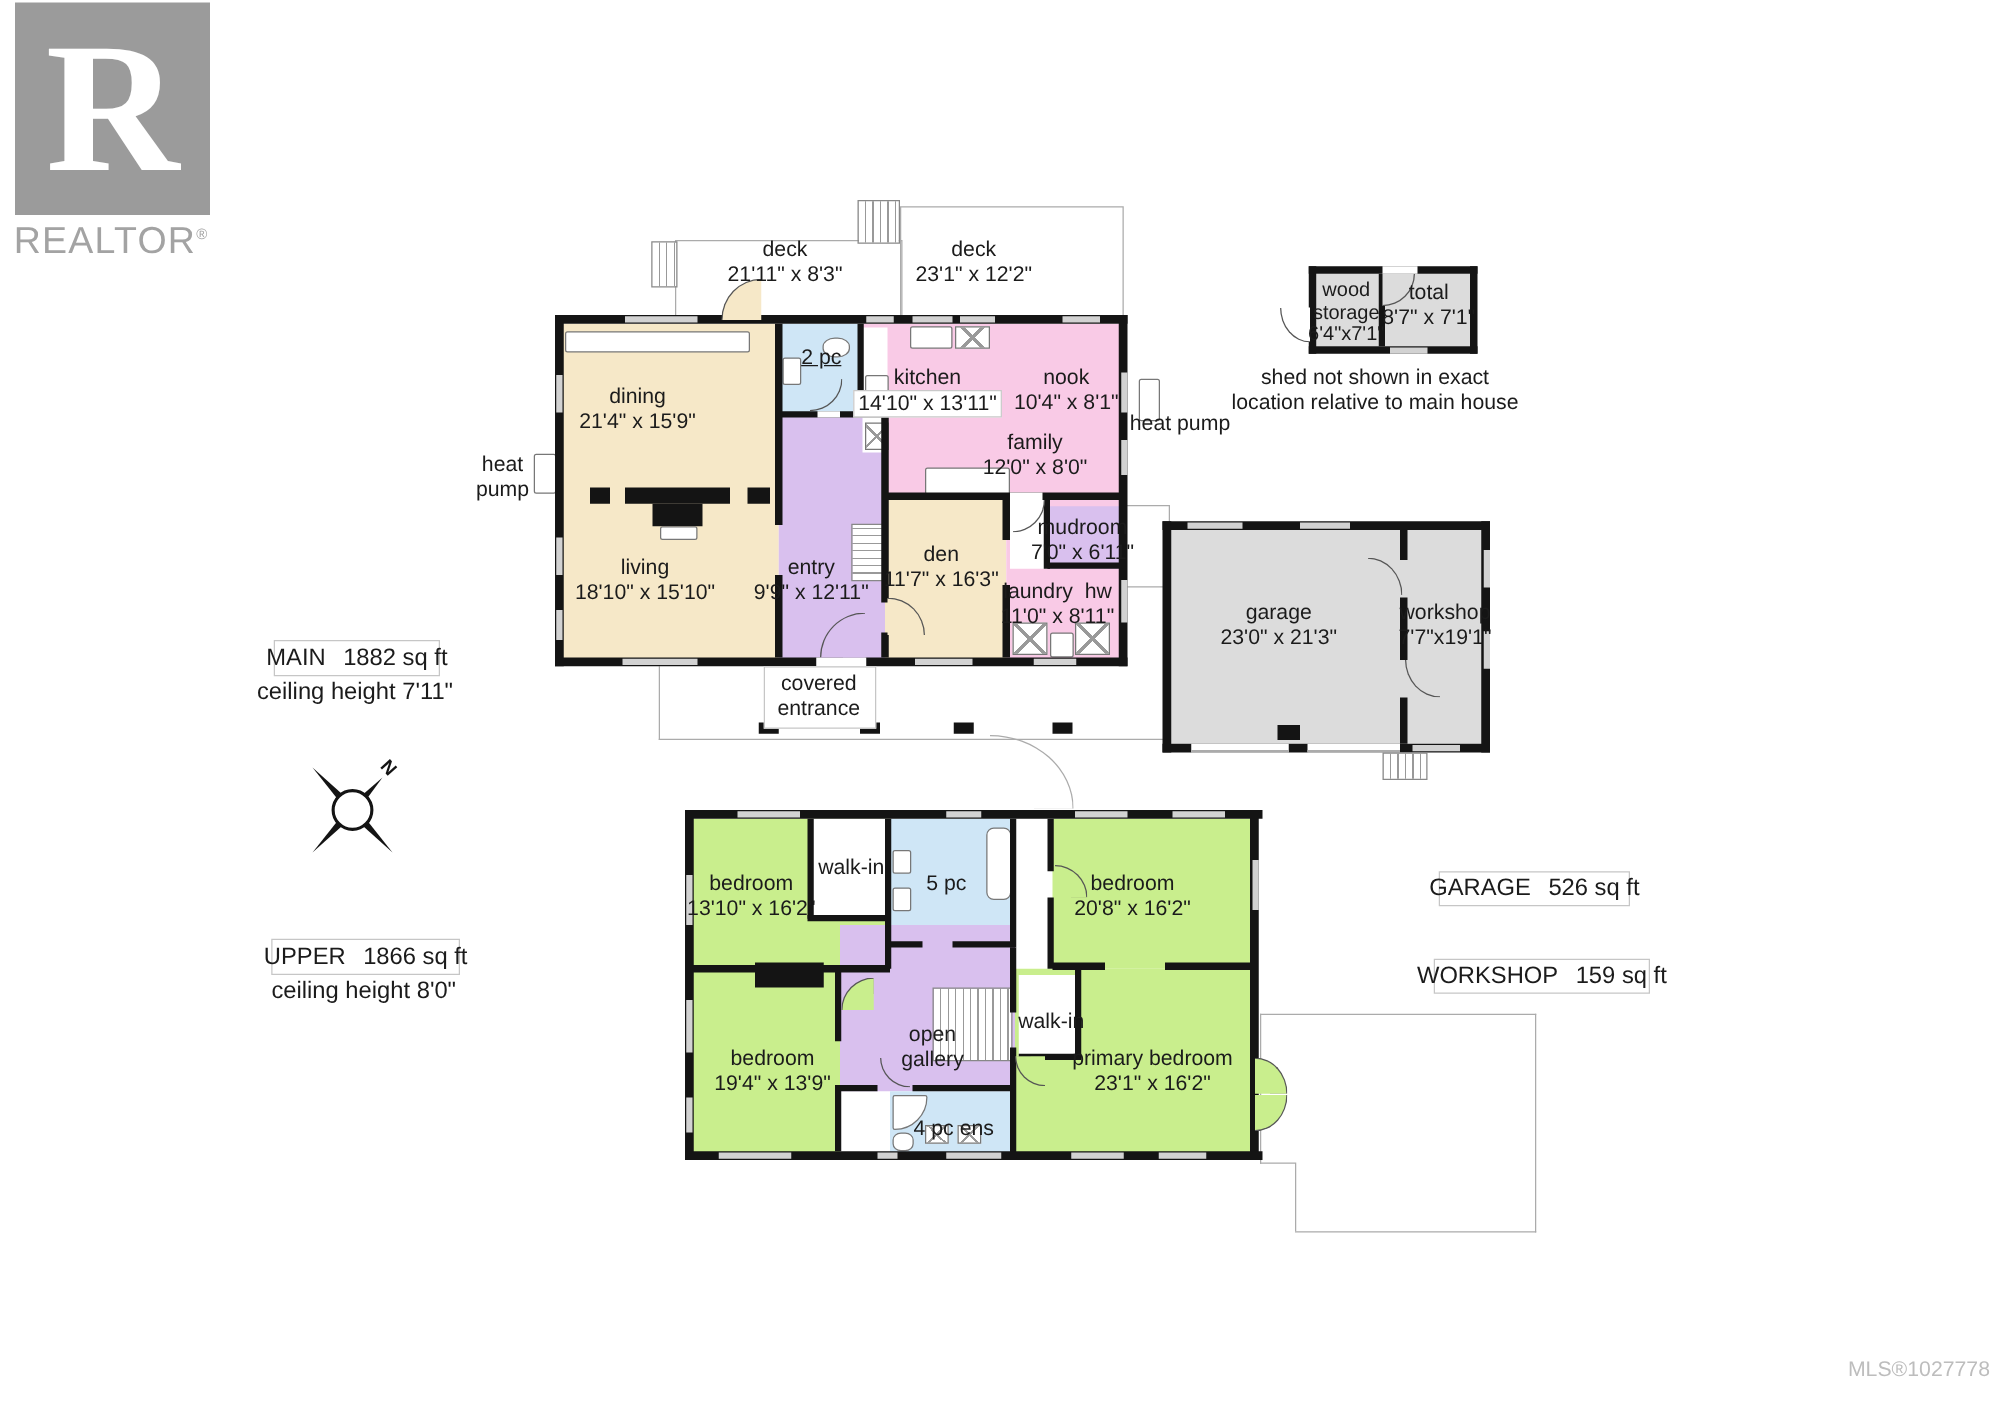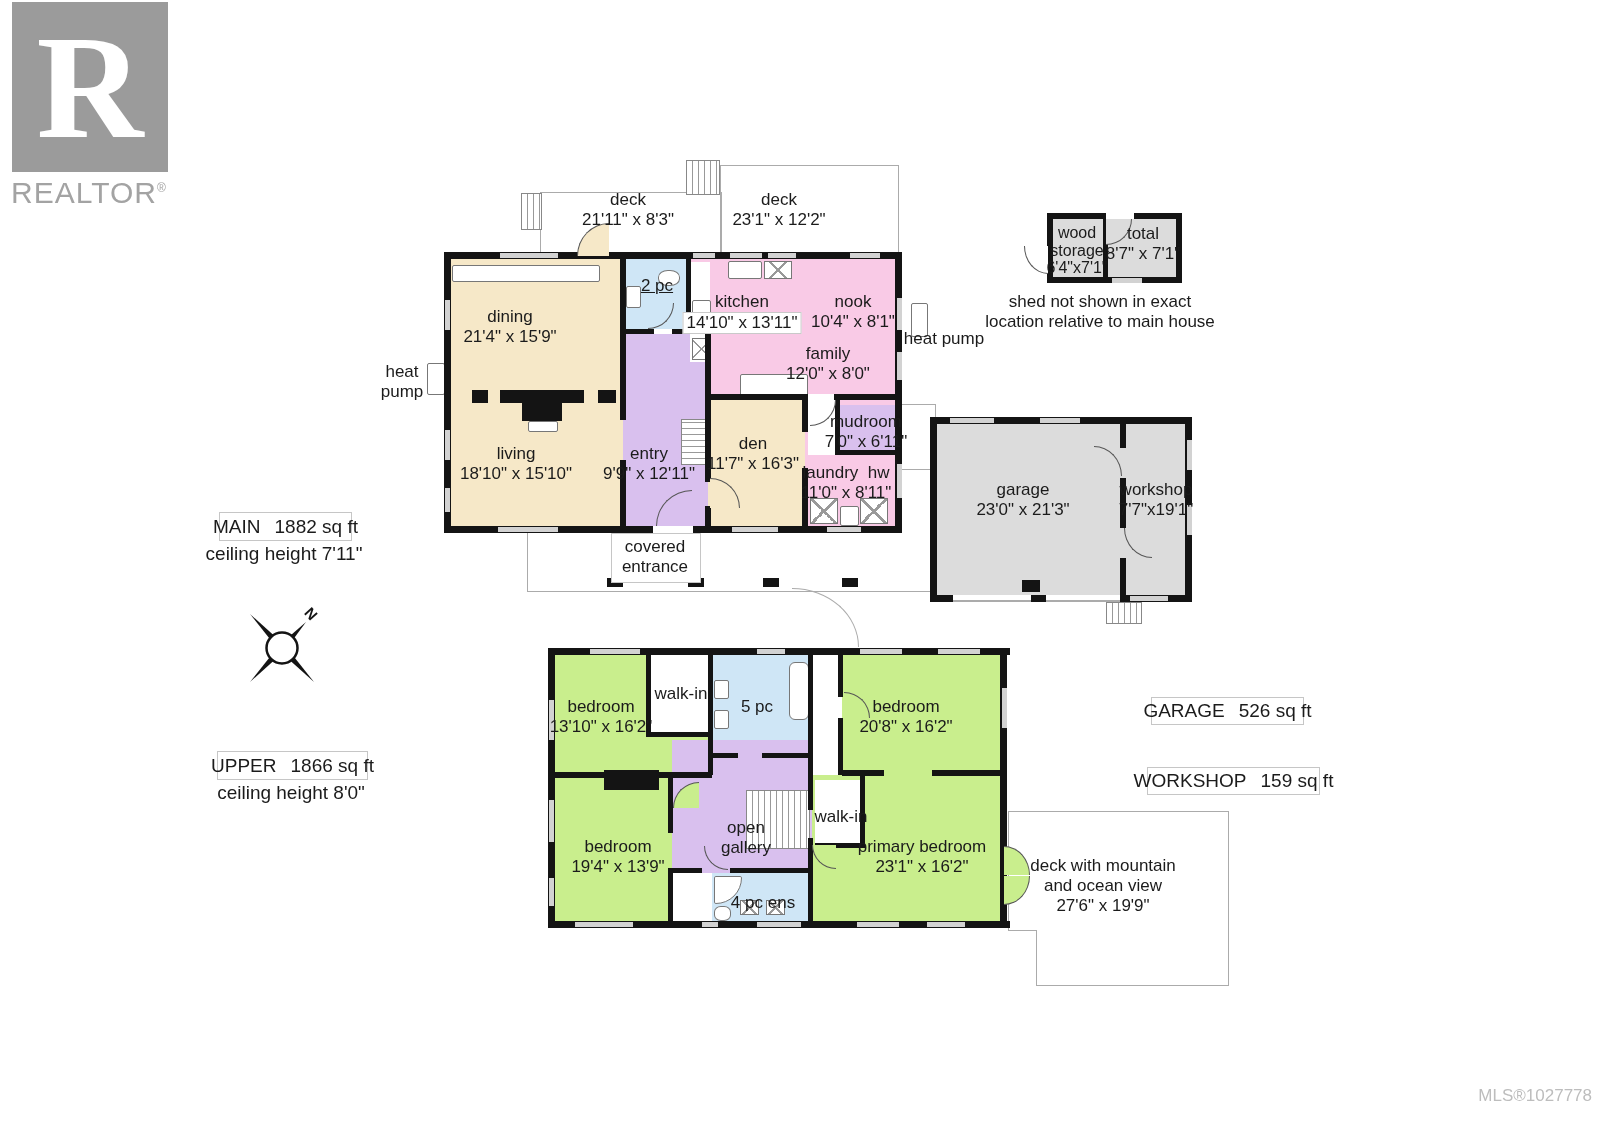--- a/index.html
+++ b/index.html
@@ -371,25 +371,20 @@
   <div class="lbl" style="left:841px;top:807px;">
     <span>walk-in</span>
   </div>
   <div class="lbl" style="left:922px;top:837px;">
     <span>primary bedroom</span>
     <span>23'1" x 16'2"</span>
   </div>
   <div class="lbl" style="left:763px;top:893px;">
     <span>4 pc ens</span>
   </div>
-  <div class="lbl" style="left:1103px;top:856px;">
-    <span>deck with mountain</span>
-    <span>and ocean view</span>
-    <span>27'6" x 19'9"</span>
-  </div>
 
   <div class="levelbox" style="left:219px;top:512px;width:131px;height:27px;">
     <span>MAIN</span>
     <span>1882 sq ft</span>
   </div>
   <div class="ceil" style="left:284px;top:543px;">ceiling height 7'11"</div>
 
   <div class="levelbox" style="left:217px;top:751px;width:149px;height:27px;">
     <span>UPPER</span>
     <span>1866 sq ft</span>

